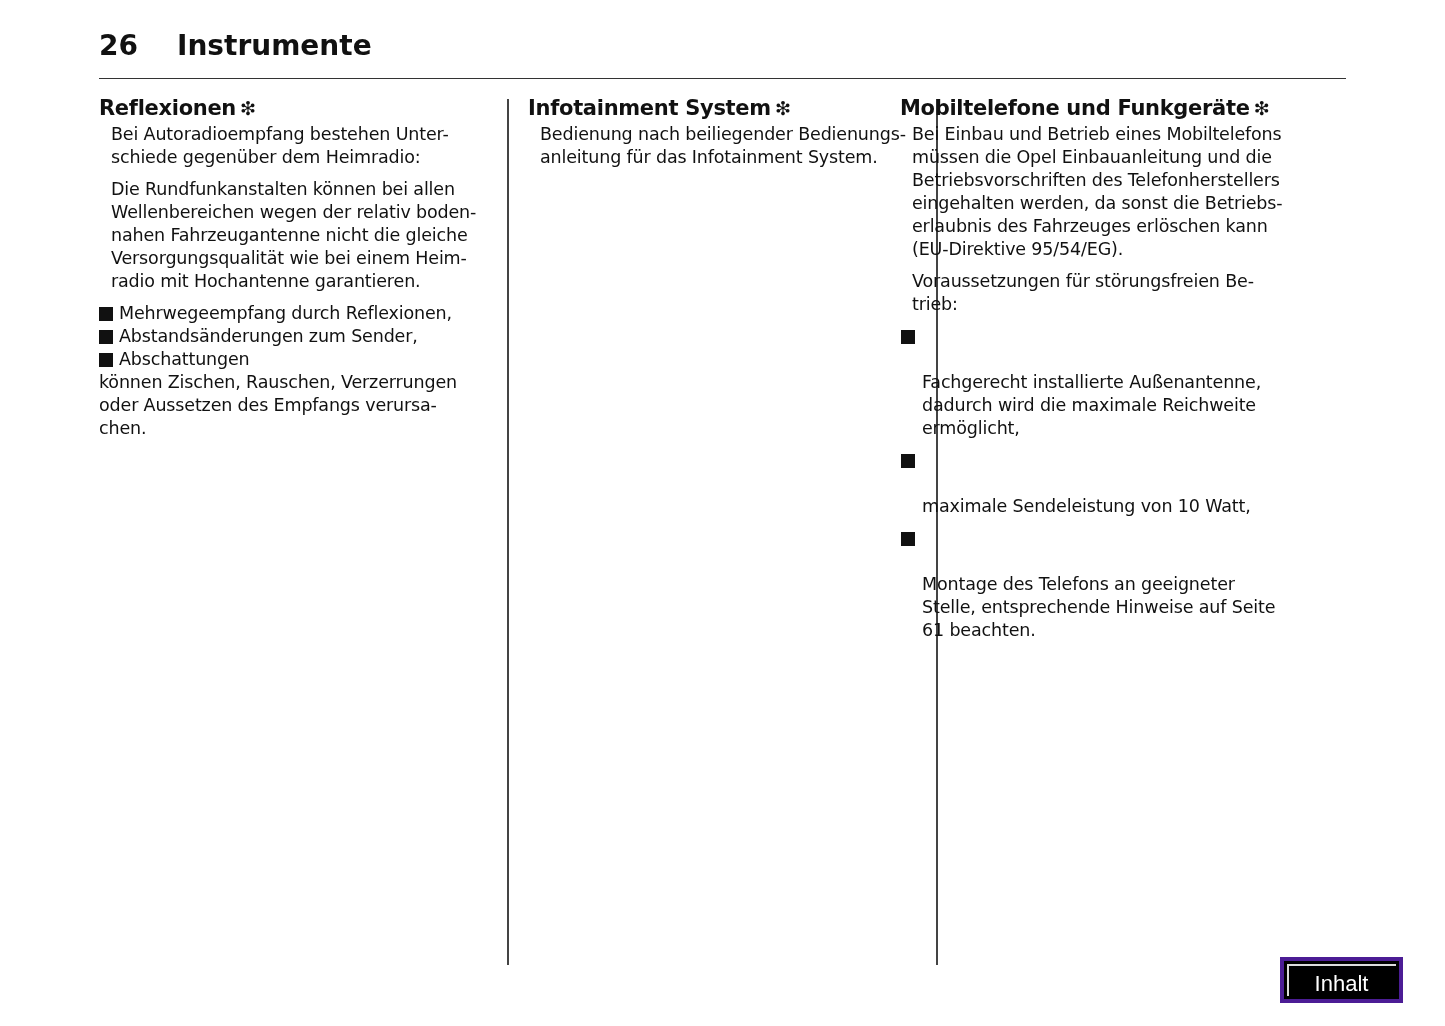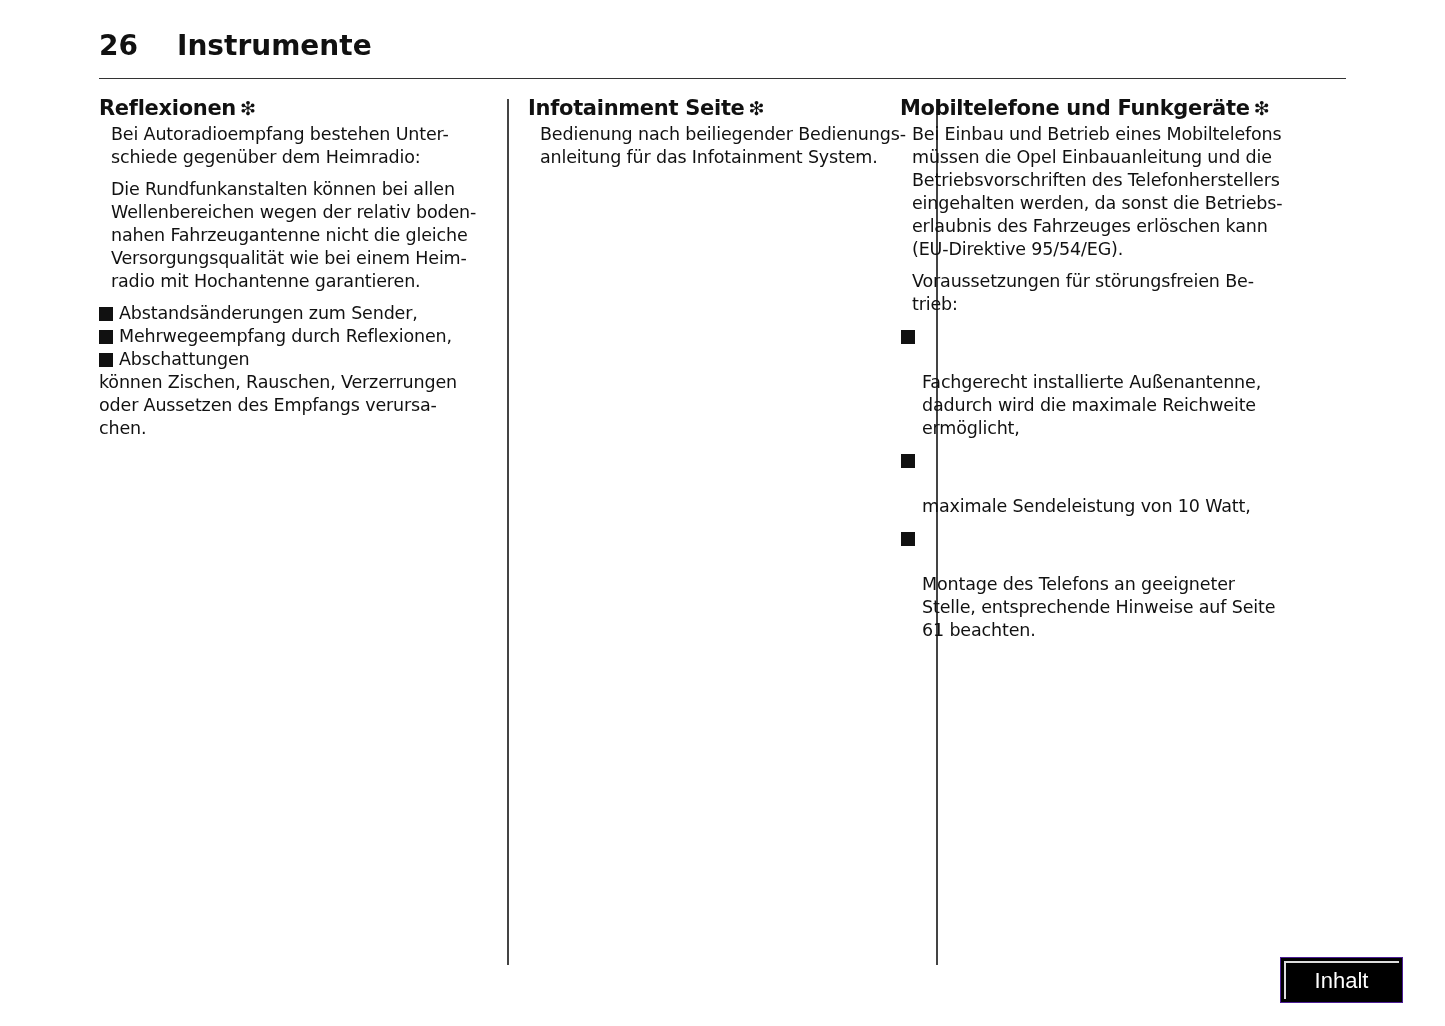--- a/index.html
+++ b/index.html
@@ -110,21 +110,21 @@
       top: 957px;
       width: 123px;
       height: 46px;
       background: #000000;
       color: #ffffff;
       font-family: "Liberation Sans", sans-serif;
       font-size: 22px;
       line-height: 46px;
       text-align: center;
       box-sizing: border-box;
-      border: 1px solid #4c1d95;
+      border: 4px solid #4c1d95;
       cursor: pointer;
     }
     .inhalt-button::before {
       content: "";
       position: absolute;
       left: 3px;
       top: 3px;
       right: 3px;
       bottom: 3px;
       border-top: 2px solid #dddddd;
@@ -150,39 +150,39 @@
   <p class="para">Bei Autoradioempfang bestehen Unter-
 schiede gegenüber dem Heimradio:</p>
   <p class="para">Die Rundfunkanstalten können bei allen
 Wellenbereichen wegen der relativ boden-
 nahen Fahrzeugantenne nicht die gleiche
 Versorgungsqualität wie bei einem Heim-
 radio mit Hochantenne garantieren.</p>
   <ul class="bullet-list-tight">
     <li>
       <span class="bullet-square"></span>
+      <span>Mehrwegeempfang durch Reflexionen,</span>
+    </li>
+    <li>
+      <span class="bullet-square"></span>
       <span>Abstandsänderungen zum Sender,</span>
-    </li>
-    <li>
-      <span class="bullet-square"></span>
-      <span>Mehrwegeempfang durch Reflexionen,</span>
     </li>
     <li>
       <span class="bullet-square"></span>
       <span>Abschattungen</span>
     </li>
   </ul>
   <p class="after-bullets">können Zischen, Rauschen, Verzerrungen
 oder Aussetzen des Empfangs verursa-
 chen.</p>
 </div>
 
 <div class="column col-2">
   <h2 class="section-title">
-    <span>Infotainment Seite</span><span class="marker">❇</span>
+    <span>Infotainment System</span><span class="marker">❇</span>
   </h2>
   <p class="para">Bedienung nach beiliegender Bedienungs-
 anleitung für das Infotainment System.</p>
 </div>
 
 <div class="column col-3">
   <h2 class="section-title">
     <span>Mobiltelefone und Funkgeräte</span><span class="marker">❇</span>
   </h2>
   <p class="para">Bei Einbau und Betrieb eines Mobiltelefons

